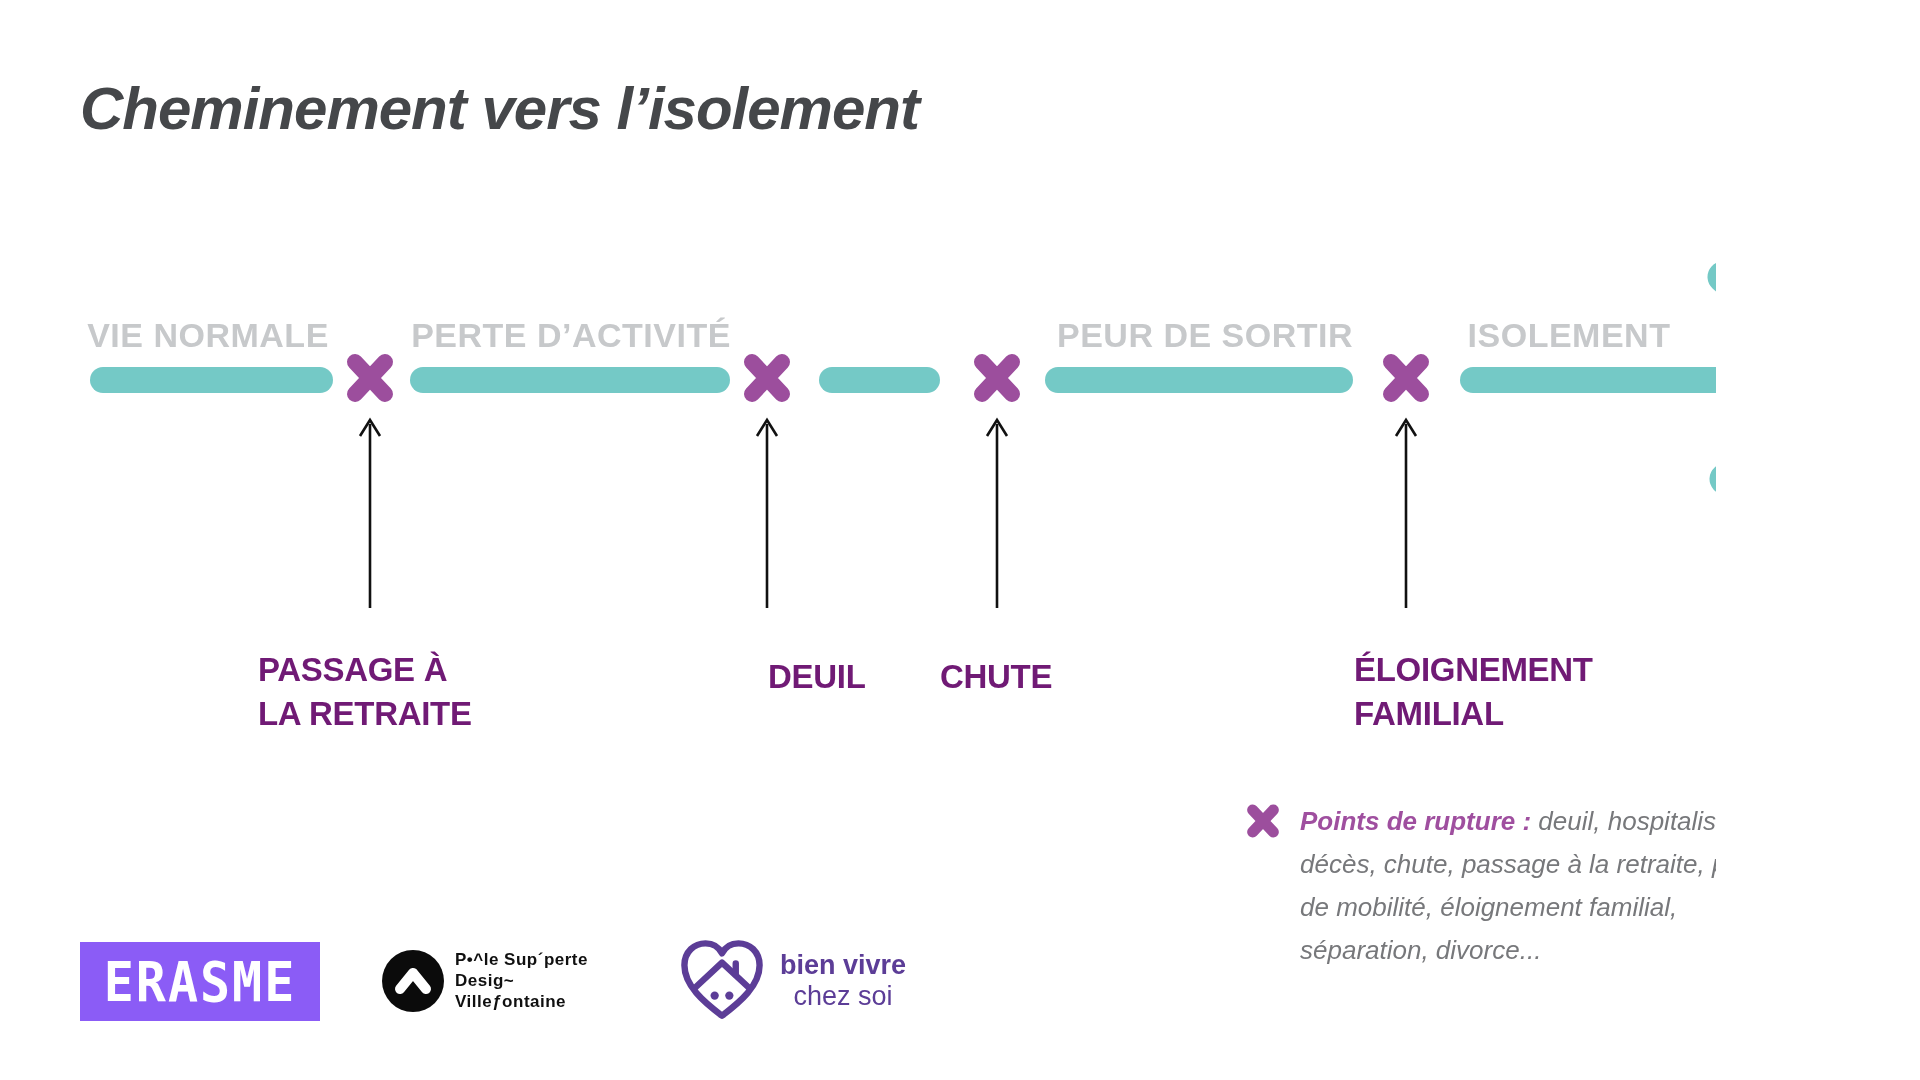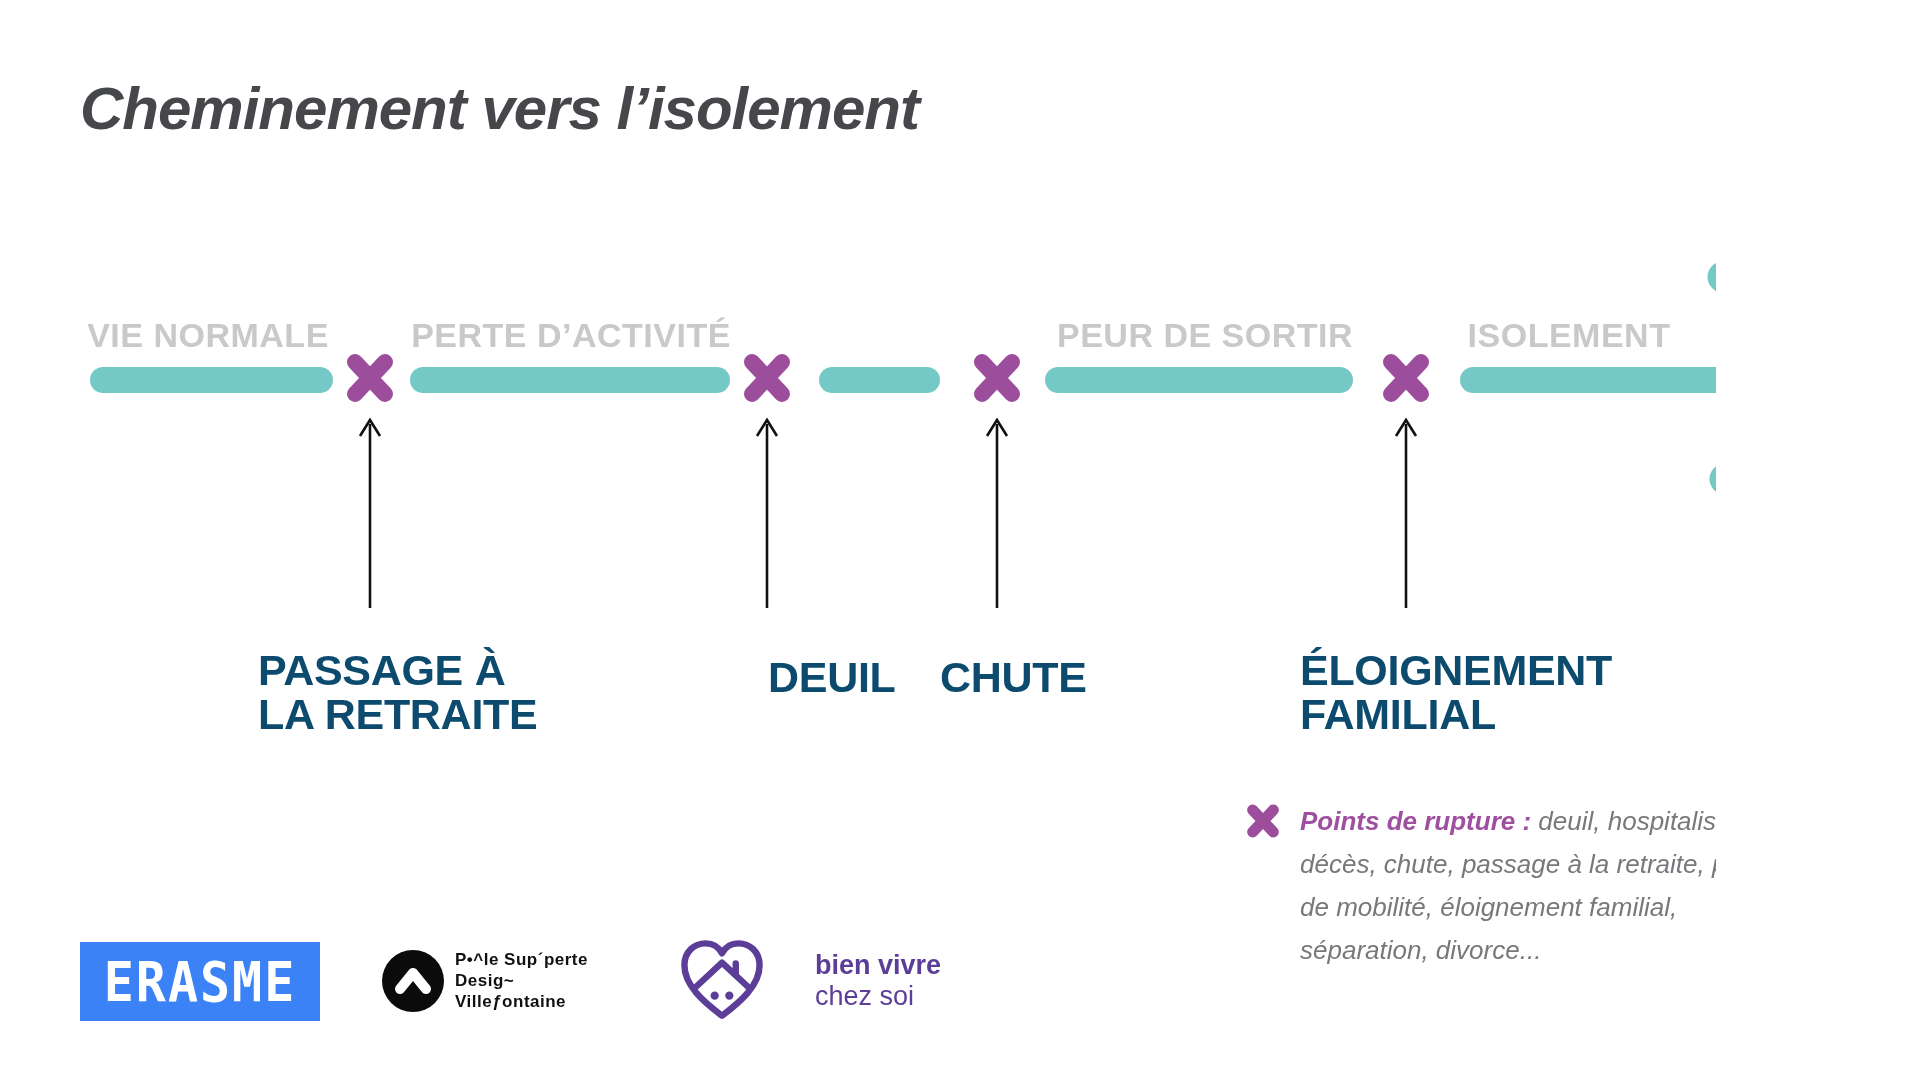--- a/index.html
+++ b/index.html
@@ -39,45 +39,45 @@
     height: 26px;
     border-radius: 13px;
     background: #74c9c6;
   }
 
   .xmark { top: 349px; width: 58px; height: 58px; }
 
   .uparrow { top: 414px; width: 26px; height: 196px; }
 
   .event-label {
-    font-size: 43px;
+    font-size: 33px;
     font-weight: 700;
     line-height: 44px;
-    color: #0c4a6e;
+    color: #701a75;
     letter-spacing: -0.3px;
     white-space: nowrap;
   }
 
   .legend-text {
     left: 1300px; top: 800px;
     width: 486px;
     font-size: 26px;
     font-style: italic;
     line-height: 43px;
     color: #77787b;
   }
   .legend-label {
     color: #9f4f9f;
     font-weight: 700;
   }
 
   .erasme-box {
     left: 80px; top: 942px;
     width: 240px; height: 79px;
-    background: #3b82f6;
+    background: #8b5cf6;
     display: flex;
     align-items: center;
     justify-content: center;
   }
   .erasme-text {
     font-family: "DejaVu Sans Mono", monospace;
     font-weight: 700;
     font-size: 50px;
     letter-spacing: 2px;
     color: #ffffff;
@@ -87,21 +87,21 @@
   .pole-text {
     left: 455px; top: 949px;
     font-size: 17px;
     font-weight: 700;
     line-height: 21px;
     letter-spacing: 0.5px;
     color: #101010;
     white-space: nowrap;
   }
 
-  .bv-text { left: 815px; top: 950px; color: #5c3d97; line-height: 31px; white-space: nowrap; }
+  .bv-text { left: 780px; top: 950px; color: #5c3d97; line-height: 31px; white-space: nowrap; text-align: center; }
   .bv-line1 { font-size: 27px; font-weight: 700; }
   .bv-line2 { font-size: 27px; font-weight: 400; }
 </style>
 </head>
 <body>
 
 <div class="canvas">
 
   <h1 class="abs title">Cheminement vers l’isolement</h1>
 
@@ -153,21 +153,21 @@
   <div class="abs event-label" style="left:258px; top:648px;">
     <div>PASSAGE À</div>
     <div>LA RETRAITE</div>
   </div>
   <div class="abs event-label" style="left:729px; top:655px;margin-left:39px;">
     <div>DEUIL</div>
   </div>
   <div class="abs event-label" style="left:940px; top:655px;">
     <div>CHUTE</div>
   </div>
-  <div class="abs event-label" style="left:1300px; top:648px;">
+  <div class="abs event-label" style="left:1354px; top:648px;">
     <div>ÉLOIGNEMENT</div>
     <div>FAMILIAL</div>
   </div>
 
   <svg class="abs" style="left:1243px; top:801px;" width="40" height="40" viewBox="0 0 58 58">
     <path d="M14 13 L44 45 M44 13 L14 45" stroke="#9c4e9d" stroke-width="16" stroke-linecap="round" fill="none"></path>
   </svg>
   <p class="abs legend-text"><span class="legend-label">Points de rupture :</span><span> deuil, hospitalisation, décès, chute, passage à la retraite, perte de mobilité, éloignement familial, séparation, divorce...</span></p>
 
   <div class="abs erasme-box">

